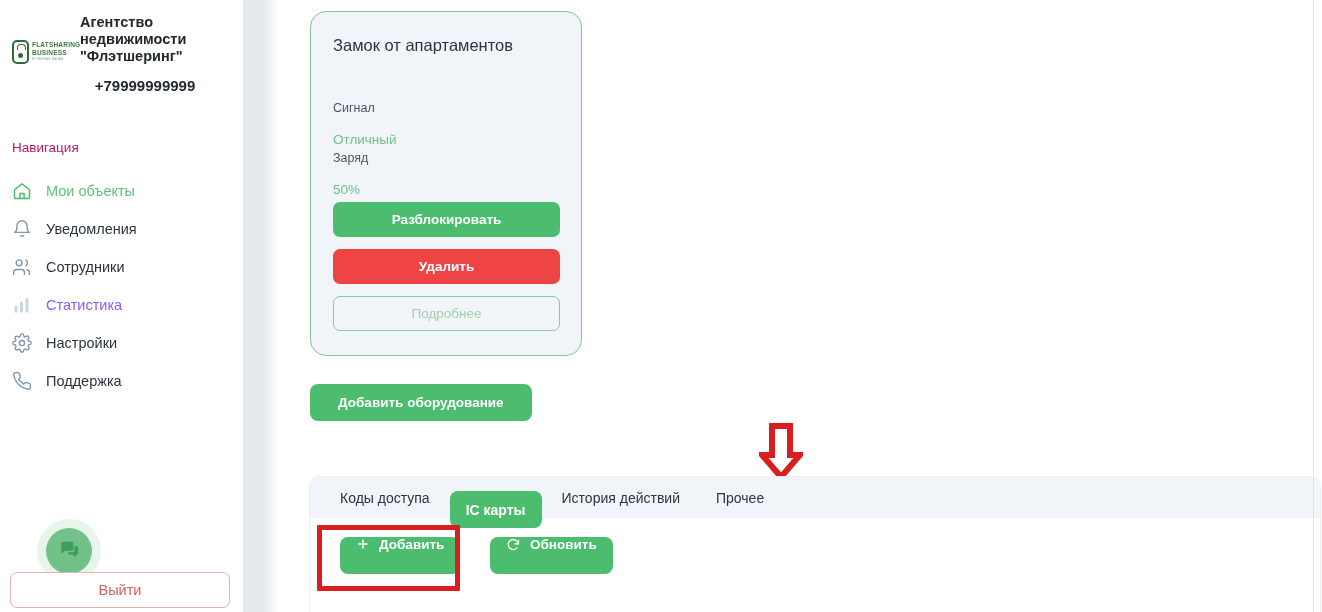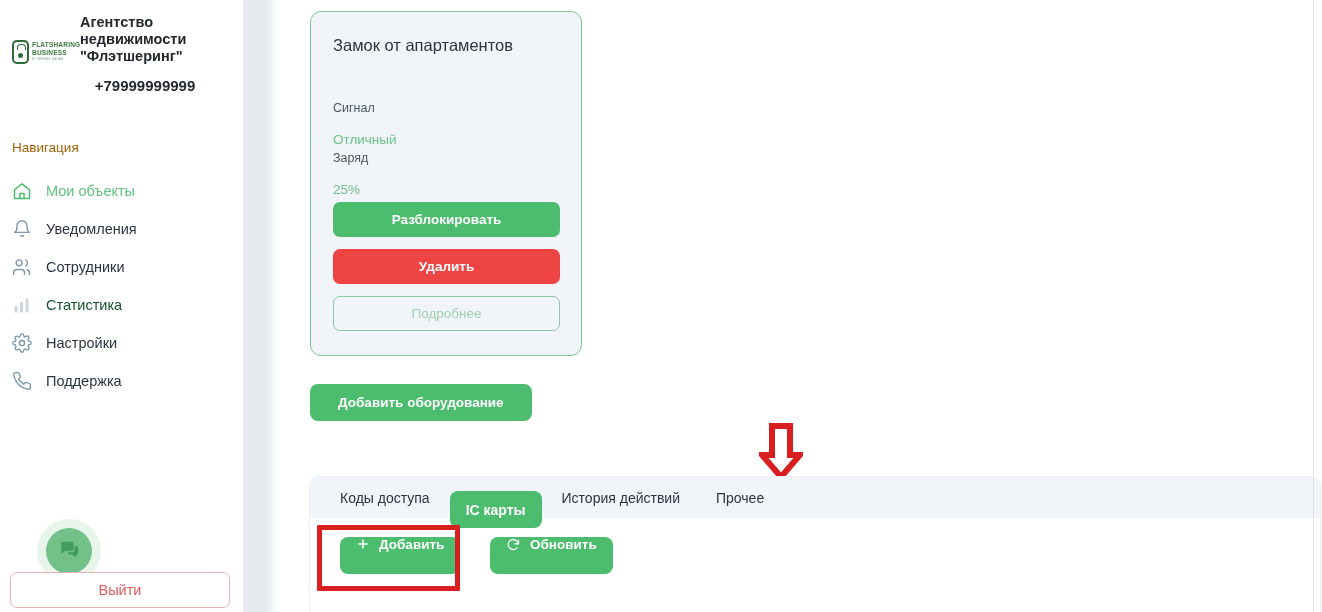--- a/index.html
+++ b/index.html
@@ -54,34 +54,34 @@
     font-size: 14.5px; font-weight: 700; color: #23272e;
     line-height: 17px; width: 130px;
   }
   .brand-phone {
     font-size: 15px; font-weight: 700; color: #23272e;
     margin-top: 12px; padding-left: 0px; text-align:center; width:130px;
   }
 
   .nav-title {
     position: absolute; left: 12px; top: 140px;
-    font-size: 13.5px; color: #a16207; font-weight: 400;
+    font-size: 13.5px; color: #be185d; font-weight: 400;
   }
 
   .nav-list { position: absolute; left: 0; top: 172px; width: 263px; }
   .nav-item {
     display: flex; align-items: center;
     height: 38px; padding-left: 12px;
     cursor: pointer; user-select: none;
   }
   .nav-ico { width: 26px; min-width:26px; display:flex; align-items:center; justify-content:flex-start; }
   .nav-label { font-size: 14.5px; margin-left: 8px; }
   .nav-item.active .nav-label { color: #5ec27d; }
   .nav-item.normal .nav-label { color: #2b3440; }
-  .nav-item.muted  .nav-label { color: #14532d; }
+  .nav-item.muted  .nav-label { color: #8b5cf6; }
 
   
   #chat-widget {
     position: absolute; left: 46px; top: 528px;
     width: 46px; height: 46px; border-radius: 50%;
     background: #72c188; cursor: pointer;
     display: flex; align-items: center; justify-content: center;
     box-shadow: 0 0 0 9px rgba(114,193,136,.17);
   }
   #logout-btn {
@@ -102,21 +102,21 @@
   }
 
   
   #main { position: absolute; left: 280px; top: 0; width: 1042px; height: 612px; }
 
   
   .device-card {
     position: absolute; left: 30px; top: 11px;
     width: 272px; height: 345px;
     background: #f1f5f9; border: 1px solid #7fc79a;
-    border-radius: 11px;
+    border-radius: 16px;
   }
   .device-title {
     position: absolute; left: 22px; top: 24px;
     font-size: 16.5px; color: #2b3440; font-weight: 400;
   }
   .field-label {
     position: absolute; left: 22px;
     font-size: 12.5px; color: #4a5560;
   }
   .field-value {
@@ -305,21 +305,21 @@
 
   <main id="main">
 
     <section class="device-card">
       <div class="device-title">Замок от апартаментов</div>
 
       <div class="field-label" id="signal-label">Сигнал</div>
       <div class="field-value" id="signal-value">Отличный</div>
 
       <div class="field-label" id="charge-label">Заряд</div>
-      <div class="field-value" id="charge-value">25%</div>
+      <div class="field-value" id="charge-value">50%</div>
 
       <button class="card-btn" id="btn-unlock">Разблокировать</button>
       <button class="card-btn" id="btn-delete">Удалить</button>
       <button class="card-btn" id="btn-more">Подробнее</button>
     </section>
 
     <button id="btn-add-equipment">Добавить оборудование</button>
 
     <div id="annot-arrow">
       <svg width="44" height="57" viewBox="0 0 44 57">

